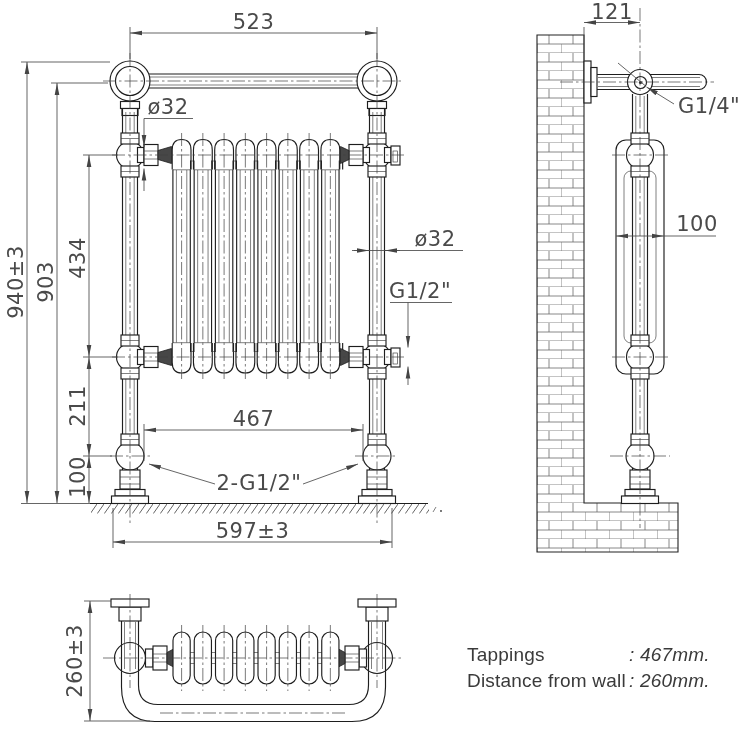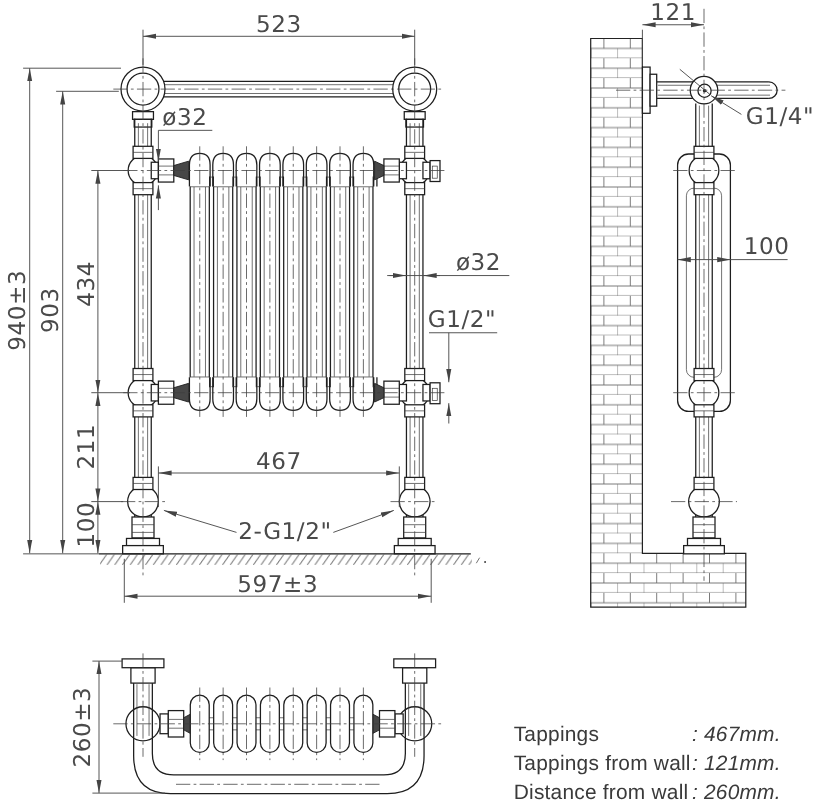--- a/index.html
+++ b/index.html
@@ -8,21 +8,21 @@
   svg{position:absolute;left:0;top:0;}
   
   .o  {stroke:#1e1e1e;stroke-width:1.15;fill:none;}
   .of {stroke:#1e1e1e;stroke-width:1.15;fill:#fff;}
   .t  {stroke:#3a3a3a;stroke-width:0.65;fill:none;}
   .cl {stroke:#3f3f3f;stroke-width:0.7;fill:none;stroke-dasharray:13 3 2.5 3;}
   .dim{stroke:#4a4a4a;stroke-width:0.85;fill:none;}
   .dk {fill:#474747;stroke:#1e1e1e;stroke-width:0.8;}
   text.d{font-family:"DejaVu Sans",sans-serif;font-size:21px;fill:#4a4a4a;letter-spacing:0.5px;}
   
-  #notes{position:absolute;left:467px;top:656px;color:#3a3a3a;
+  #notes{position:absolute;left:467px;top:642px;color:#3a3a3a;
          font-size:19px;line-height:26px;letter-spacing:0.2px;}
   #notes .row{display:flex;}
   #notes .lbl{width:162px;}
   #notes .val{white-space:pre;font-style:italic;}
 </style>
 </head>
 <body>
 
 <div id="stage">
 <svg width="747" height="736" viewBox="0 0 747 736">
@@ -366,21 +366,17 @@
     </g>
   </g>
 </svg>
 
 <div id="notes">
   <div class="row">
     <span class="lbl">Tappings</span>
     <span class="val">: 467mm.</span>
   </div>
   <div class="row">
-    <span class="lbl">Tappings from wall</span>
-    <span class="val">: 121mm.</span>
-  </div>
-  <div class="row">
     <span class="lbl">Distance from wall</span>
     <span class="val">: 260mm.</span>
   </div>
 </div>
 </div>
 
 </body></html>

